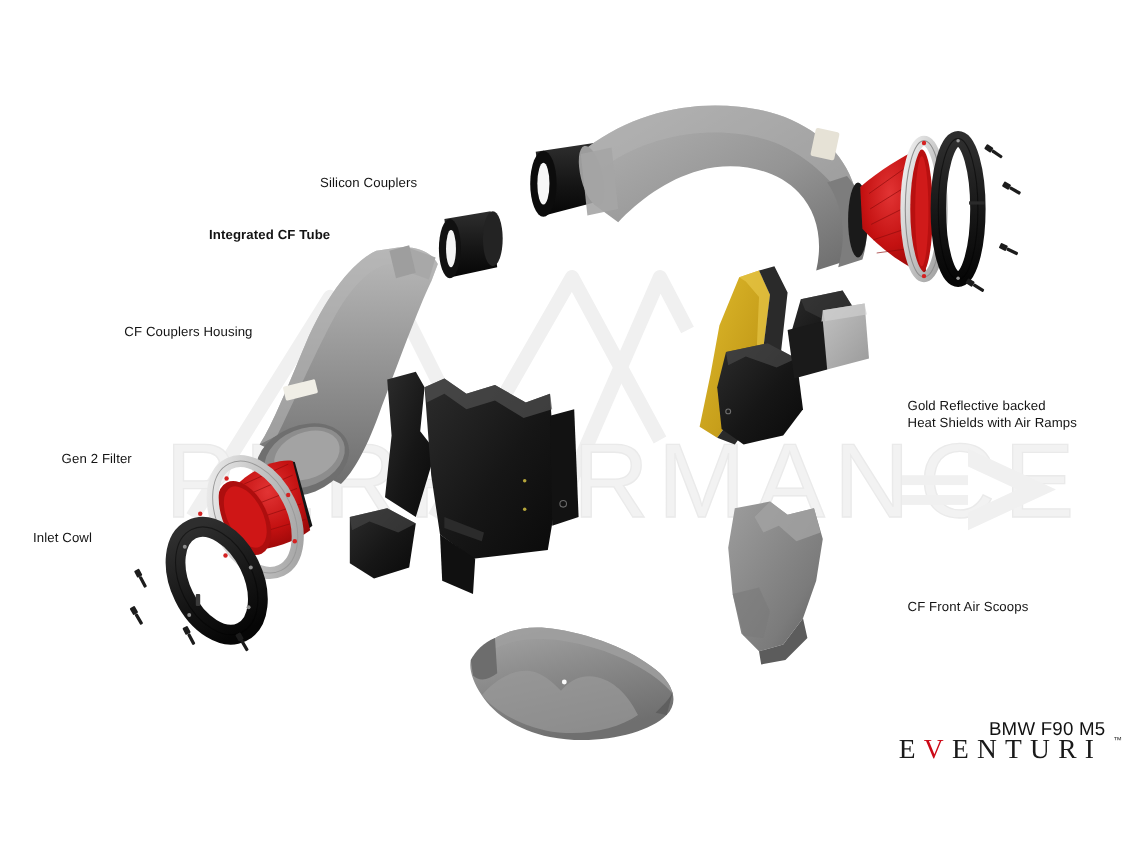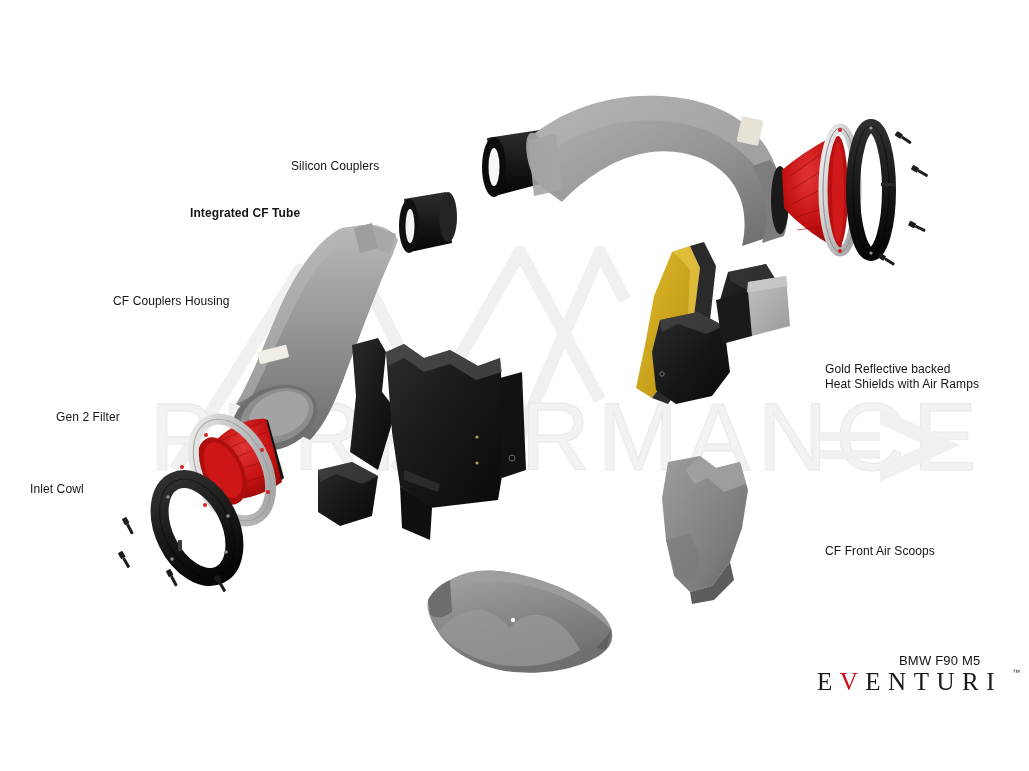--- a/index.html
+++ b/index.html
@@ -27,21 +27,21 @@
     font-family: "Liberation Sans", sans-serif;
     font-size: 12px;
     line-height: 15px;
     color: #141414;
     white-space: pre;
     letter-spacing: 0.1px;
   }
   #brand-model {
     position: absolute;
     font-family: "Liberation Sans", sans-serif;
-    font-size: 13px;
+    font-size: 17px;
     color: #111111;
     letter-spacing: 0.2px;
   }
   #brand-logo {
     position: absolute;
     font-family: Liberation Serif, serif;
     font-size: 25px;
     letter-spacing: 7.5px;
     color: #1a1a1a;
     font-weight: 400;

